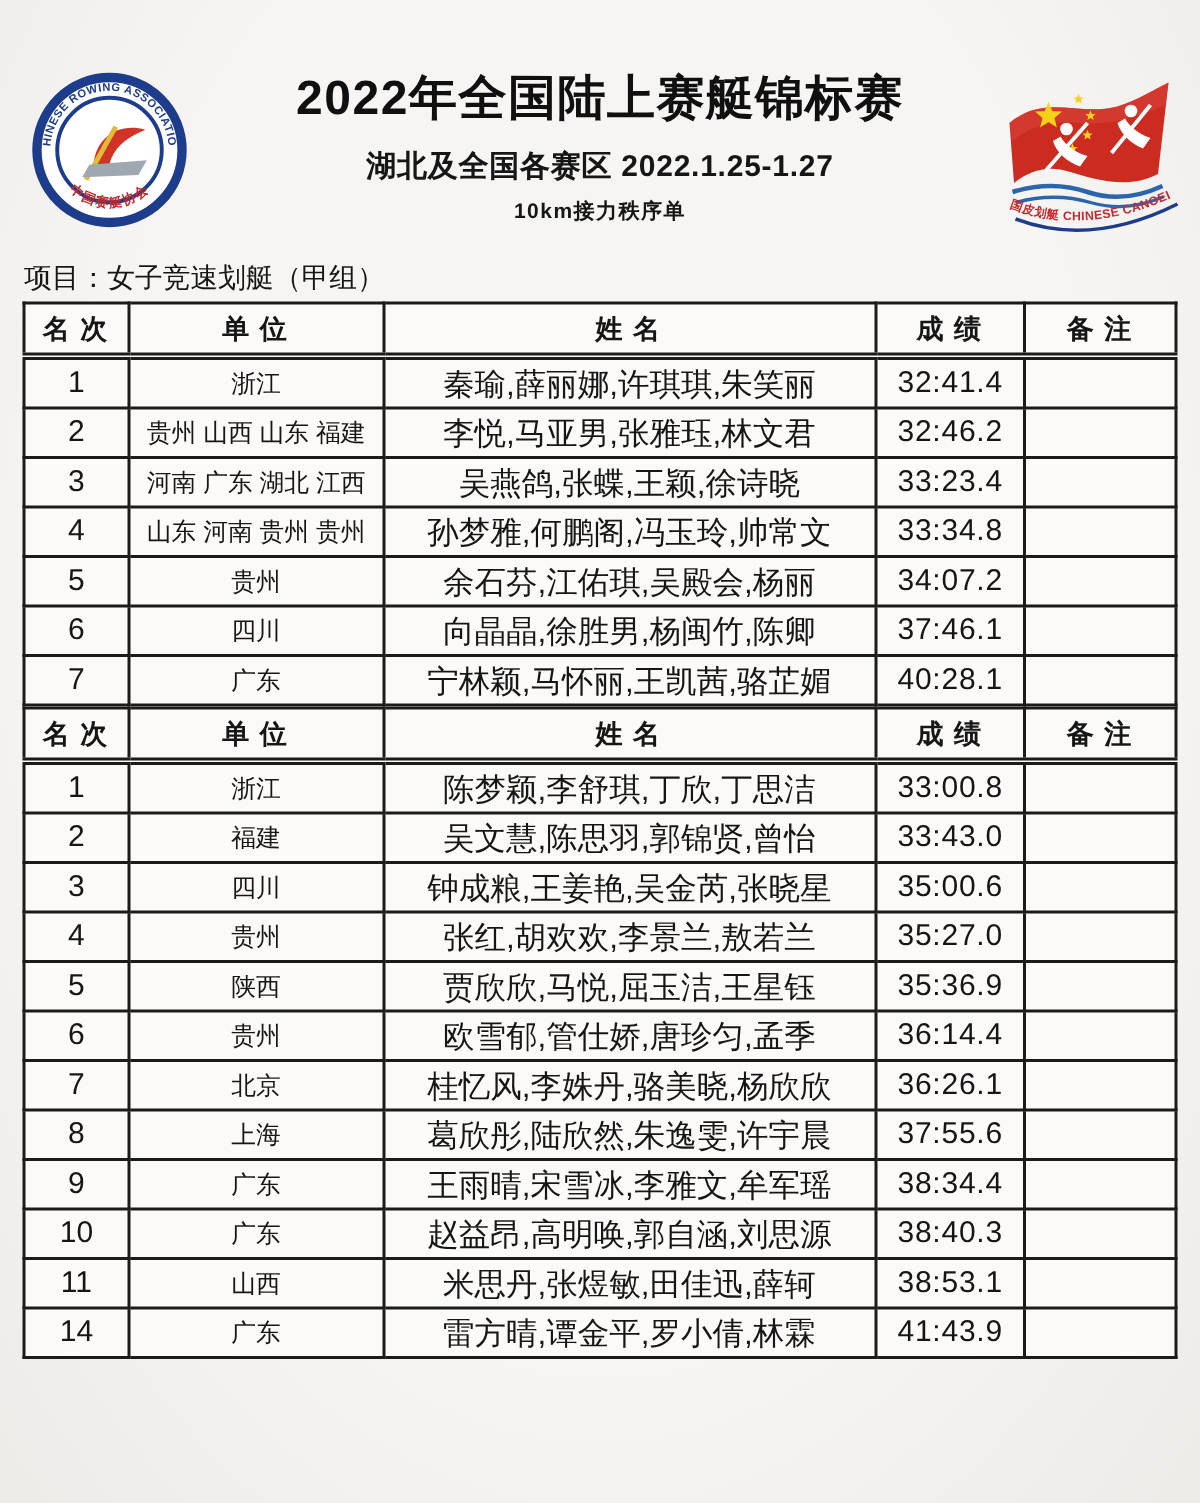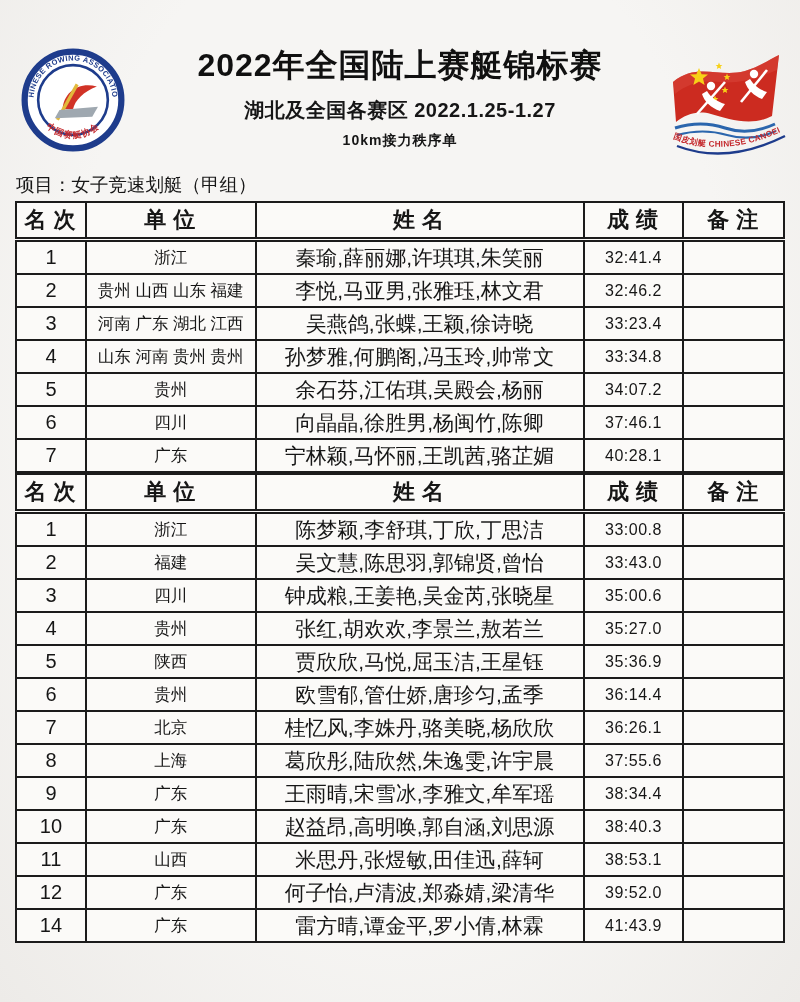--- a/index.html
+++ b/index.html
@@ -22,31 +22,31 @@
 
   .section-title { font-size:18.5px; font-weight:normal; text-align:left; margin:9px 0 6px 1px; line-height:20px; }
   .section-b .section-title { margin-top:11px; }
 
   table.results {
     width:100%; border-collapse:collapse; table-layout:fixed;
     background:#fbfaf8; border:2.5px solid #1b1b1b;
   }
   table.results th {
     border:2px solid #1b1b1b; border-bottom:5px double #1b1b1b;
-    height:28px; font-size:22px; font-weight:bold; letter-spacing:7px;
+    height:28px; font-size:18px; font-weight:bold; letter-spacing:7px;
     text-align:center; padding:2px 0 2px 5px;
   }
   table.results td {
     border:2px solid #1b1b1b; height:31px; text-align:center;
     padding:0 4px; overflow:hidden; white-space:nowrap;
   }
   td.c-rank   { font-size:20px; }
   td.c-unit   { font-size:16.5px; }
   td.c-names  { font-size:21px; }
-  td.c-result { font-size:16px; letter-spacing:0.5px; }
+  td.c-result { font-size:20px; letter-spacing:0.5px; }
   td.c-remark { font-size:16px; }
 </style>
 </head>
 <body>
 
 <div class="page">
 
   <header class="doc-header">
 
     <div class="logo logo-left">
@@ -273,27 +273,20 @@
             <td class="c-remark"></td>
           </tr>
           <tr>
             <td class="c-rank">11</td>
             <td class="c-unit">山西</td>
             <td class="c-names">米思丹,张煜敏,田佳迅,薛轲</td>
             <td class="c-result">38:53.1</td>
             <td class="c-remark"></td>
           </tr>
           <tr>
-            <td class="c-rank">12</td>
-            <td class="c-unit">广东</td>
-            <td class="c-names">何子怡,卢清波,郑淼婧,梁清华</td>
-            <td class="c-result">39:52.0</td>
-            <td class="c-remark"></td>
-          </tr>
-          <tr>
             <td class="c-rank">14</td>
             <td class="c-unit">广东</td>
             <td class="c-names">雷方晴,谭金平,罗小倩,林霖</td>
             <td class="c-result">41:43.9</td>
             <td class="c-remark"></td>
           </tr>
         </tbody>
     </table>
   </section>
 

